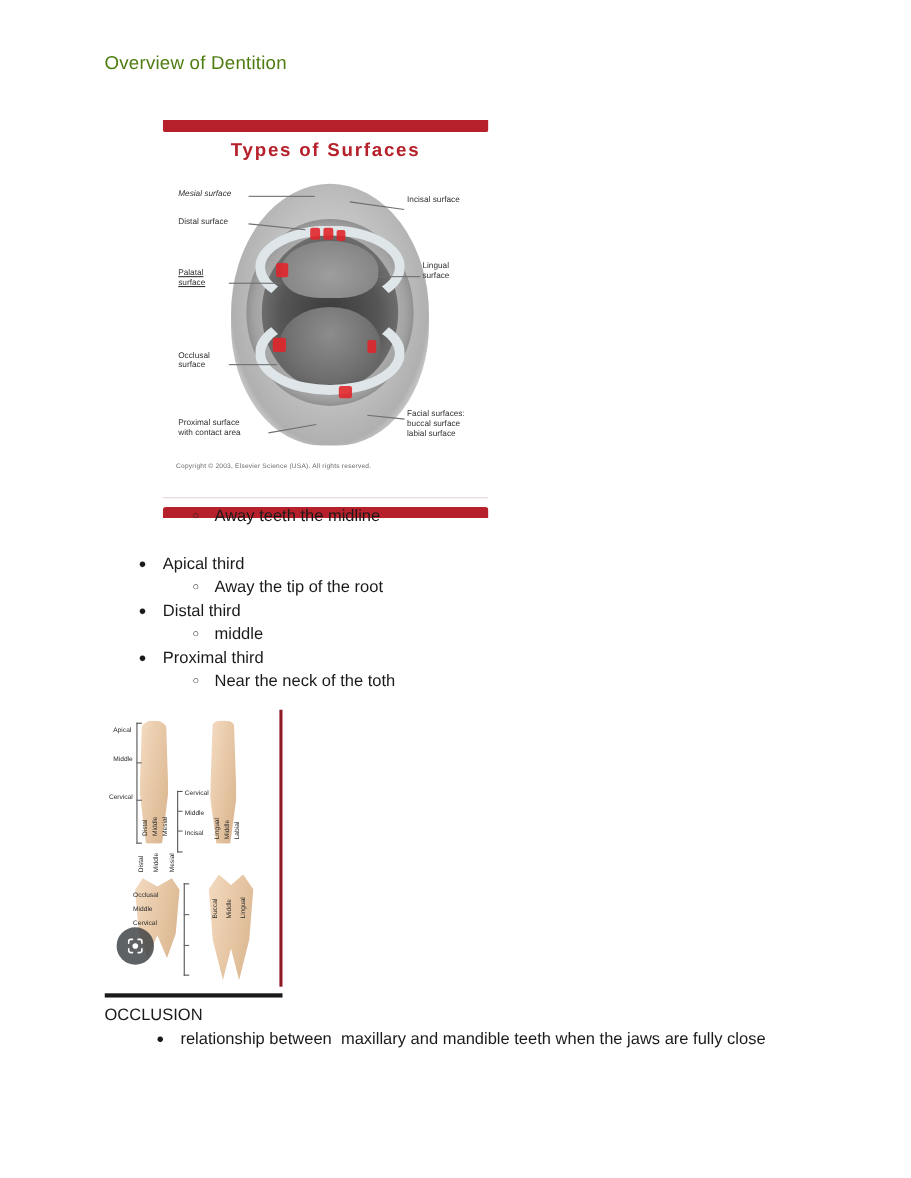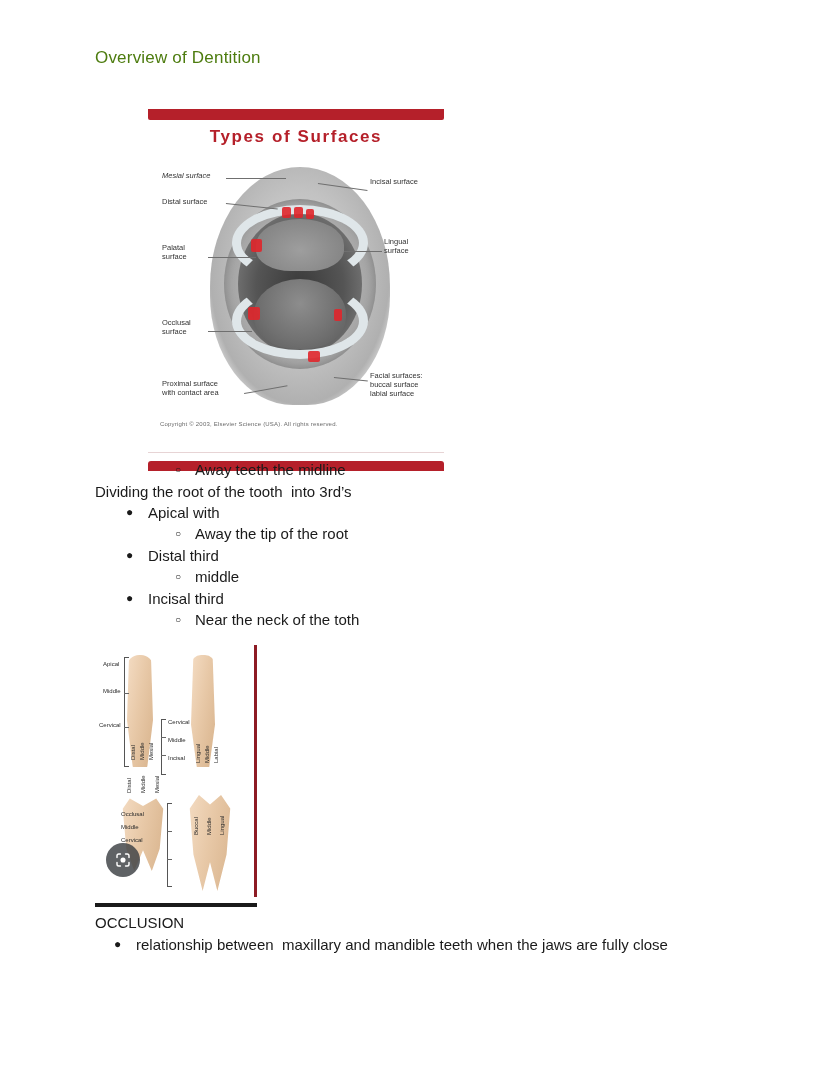--- a/index.html
+++ b/index.html
@@ -303,49 +303,48 @@
     <div class="leader" style="left:78px;top:94px;width:52px;transform:rotate(6deg);"></div>
     <div class="leader" style="left:60px;top:148px;width:48px;"></div>
     <div class="leader" style="left:60px;top:222px;width:44px;"></div>
     <div class="leader" style="left:96px;top:284px;width:44px;transform:rotate(-10deg);"></div>
     <div class="leader" style="left:170px;top:74px;width:50px;transform:rotate(8deg);"></div>
     <div class="leader" style="left:196px;top:142px;width:38px;"></div>
     <div class="leader" style="left:186px;top:268px;width:34px;transform:rotate(6deg);"></div>
 
     <div class="lbl" style="left:14px;top:62px;font-style:italic;">Mesial surface</div>
     <div class="lbl" style="left:14px;top:88px;">Distal surface</div>
-    <div class="lbl" style="left:14px;top:134px;white-space:pre;">Palatal
+    <div class="lbl" style="left:14px;top:134px;white-space:pre;text-decoration:underline;">Palatal
 surface</div>
     <div class="lbl" style="left:14px;top:209px;white-space:pre;">Occlusal
 surface</div>
     <div class="lbl" style="left:14px;top:270px;white-space:pre;">Proximal surface
 with contact area</div>
     <div class="lbl" style="left:222px;top:68px;">Incisal surface</div>
     <div class="lbl" style="left:236px;top:128px;white-space:pre;">Lingual
 surface</div>
     <div class="lbl" style="left:222px;top:262px;white-space:pre;">Facial surfaces:
 buccal surface
 labial surface</div>
 
     <div class="cprt">Copyright © 2003, Elsevier Science (USA). All rights reserved.</div>
 
     <div class="fig1-botbar2"></div>
     <div class="fig1-botbar"></div>
   </div>
 
   <div class="txt bullet-circ" style="left:195px;top:461px;">Away teeth the midline</div>
-  <div class="txt" style="left:95px;top:483px;">Dividing the root of the tooth  into 3rd’s</div>
-
-  <div class="txt bullet-dot" style="left:148px;top:504px;">Apical with</div>
+
+  <div class="txt bullet-dot" style="left:148px;top:504px;">Apical third</div>
   <div class="txt bullet-circ" style="left:195px;top:525px;">Away the tip of the root</div>
 
   <div class="txt bullet-dot" style="left:148px;top:547px;">Distal third</div>
   <div class="txt bullet-circ" style="left:195px;top:568px;">middle</div>
 
-  <div class="txt bullet-dot" style="left:148px;top:590px;">Incisal third</div>
+  <div class="txt bullet-dot" style="left:148px;top:590px;">Proximal third</div>
   <div class="txt bullet-circ" style="left:195px;top:611px;">Near the neck of the toth</div>
 
   <div class="fig2">
     <div class="fig2-rightbar"></div>
 
     <div class="tooth t-inc-a"></div>
     <div class="tooth t-inc-b"></div>
     <div class="tooth t-mol-a"></div>
     <div class="tooth t-mol-b"></div>
 
@@ -394,15 +393,15 @@
         <path d="M20 8.6V6.4A2.4 2.4 0 0 0 17.6 4h-2.2" stroke="#ffffff" stroke-width="1.9" fill="none" stroke-linecap="round"></path>
         <path d="M4 15.4v2.2A2.4 2.4 0 0 0 6.4 20h2.2" stroke="#ffffff" stroke-width="1.9" fill="none" stroke-linecap="round"></path>
         <path d="M20 15.4v2.2A2.4 2.4 0 0 1 17.6 20h-2.2" stroke="#ffffff" stroke-width="1.9" fill="none" stroke-linecap="round"></path>
       </svg>
     </div>
 
     <div class="fig2-botbar"></div>
   </div>
 
   <div class="txt" style="left:95px;top:914px;">OCCLUSION</div>
-  <div class="txt bullet-dot" style="left:136px;top:936px;">relationship between  maxillary and mandible teeth when the jaws are fully close</div>
+  <div class="txt bullet-dot" style="left:164px;top:936px;">relationship between  maxillary and mandible teeth when the jaws are fully close</div>
 
 </div>
 
 </body></html>

